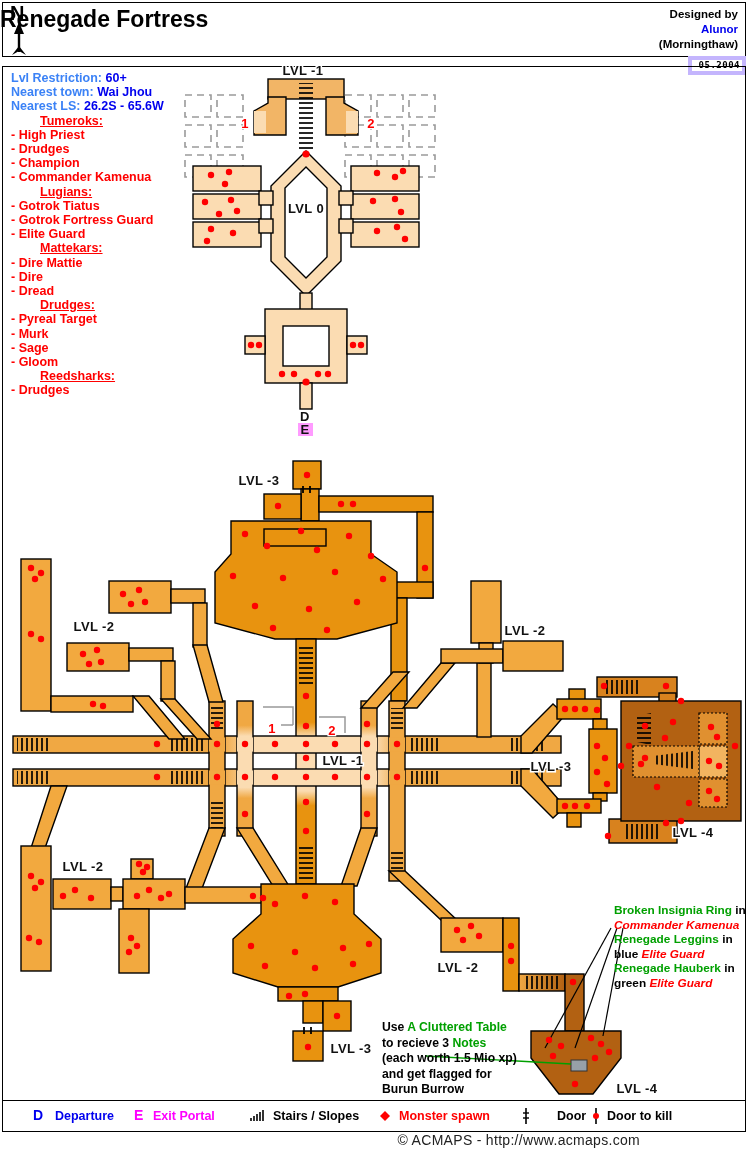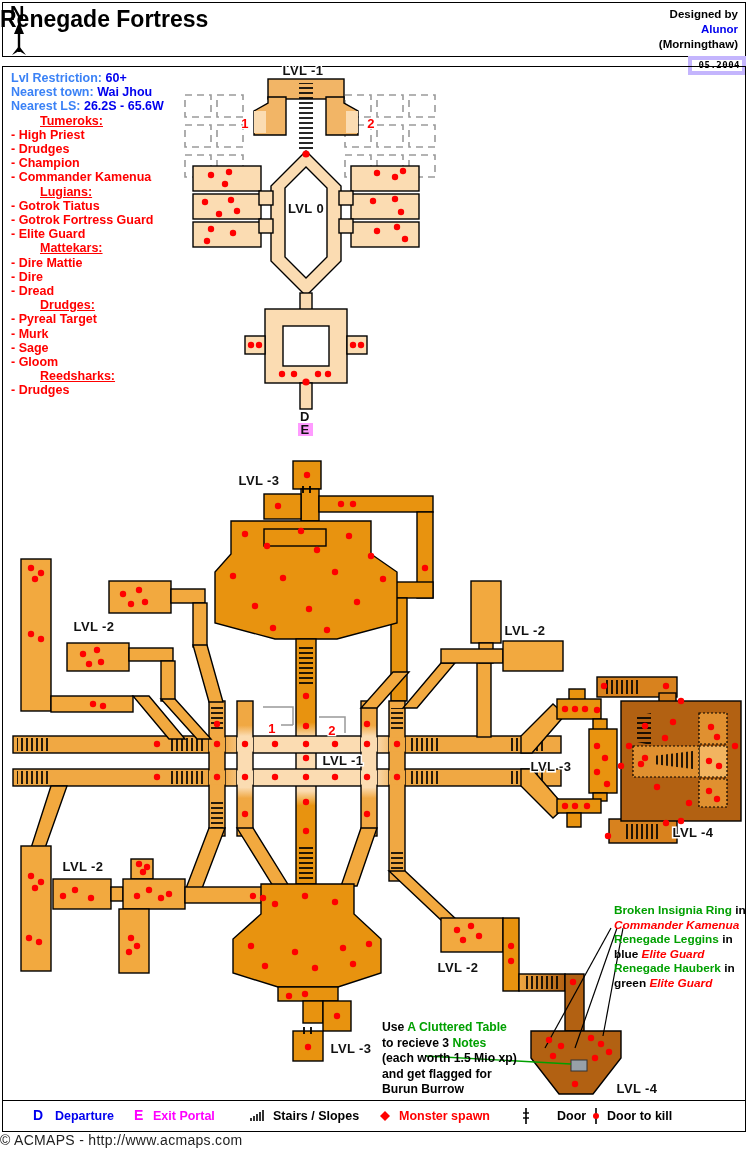--- a/index.html
+++ b/index.html
@@ -27,21 +27,21 @@
   
   .note{font-weight:bold;white-space:nowrap;line-height:14.5px;font-size:11.8px;}
   #loot-note{left:611px;top:836px;}
   #table-note{left:379px;top:953px;font-size:12.2px;line-height:15.6px;}
   .g{color:#00A000;} .r{color:#FF0000;font-style:italic;} .k{color:#000;margin-top:44px;}
   
   #legend{left:2px;top:1100px;width:742px;height:30px;border:1px solid #000;}
   #legend .sym{font-size:14px;font-weight:bold;top:6px;}
   #legend .lab{font-size:12.5px;font-weight:bold;top:8px;color:#000;}
   #legend .blue{color:#0000EE;} #legend .mag{color:#FF00FF;} #legend .red{color:#FF0000;}
-  #footer{left:0;top:1132px;width:640px;text-align:left;font-size:14px;color:#222;letter-spacing:.3px;}
+  #footer{left:0;top:1132px;width:640px;text-align:right;font-size:14px;color:#222;letter-spacing:.3px;}
   
   svg text{font-family:"Liberation Sans",sans-serif;font-weight:bold;font-size:13px;fill:#111;
            text-anchor:middle;paint-order:stroke;stroke:#fff;stroke-width:3px;letter-spacing:.4px;}
   svg text.num{fill:#FF0000;stroke-width:2.5px;font-size:13px;}
   svg text.de{stroke-width:0;}
   .wall{stroke:#000;stroke-width:1.4;}
 </style>
 </head>
 <body>
 

